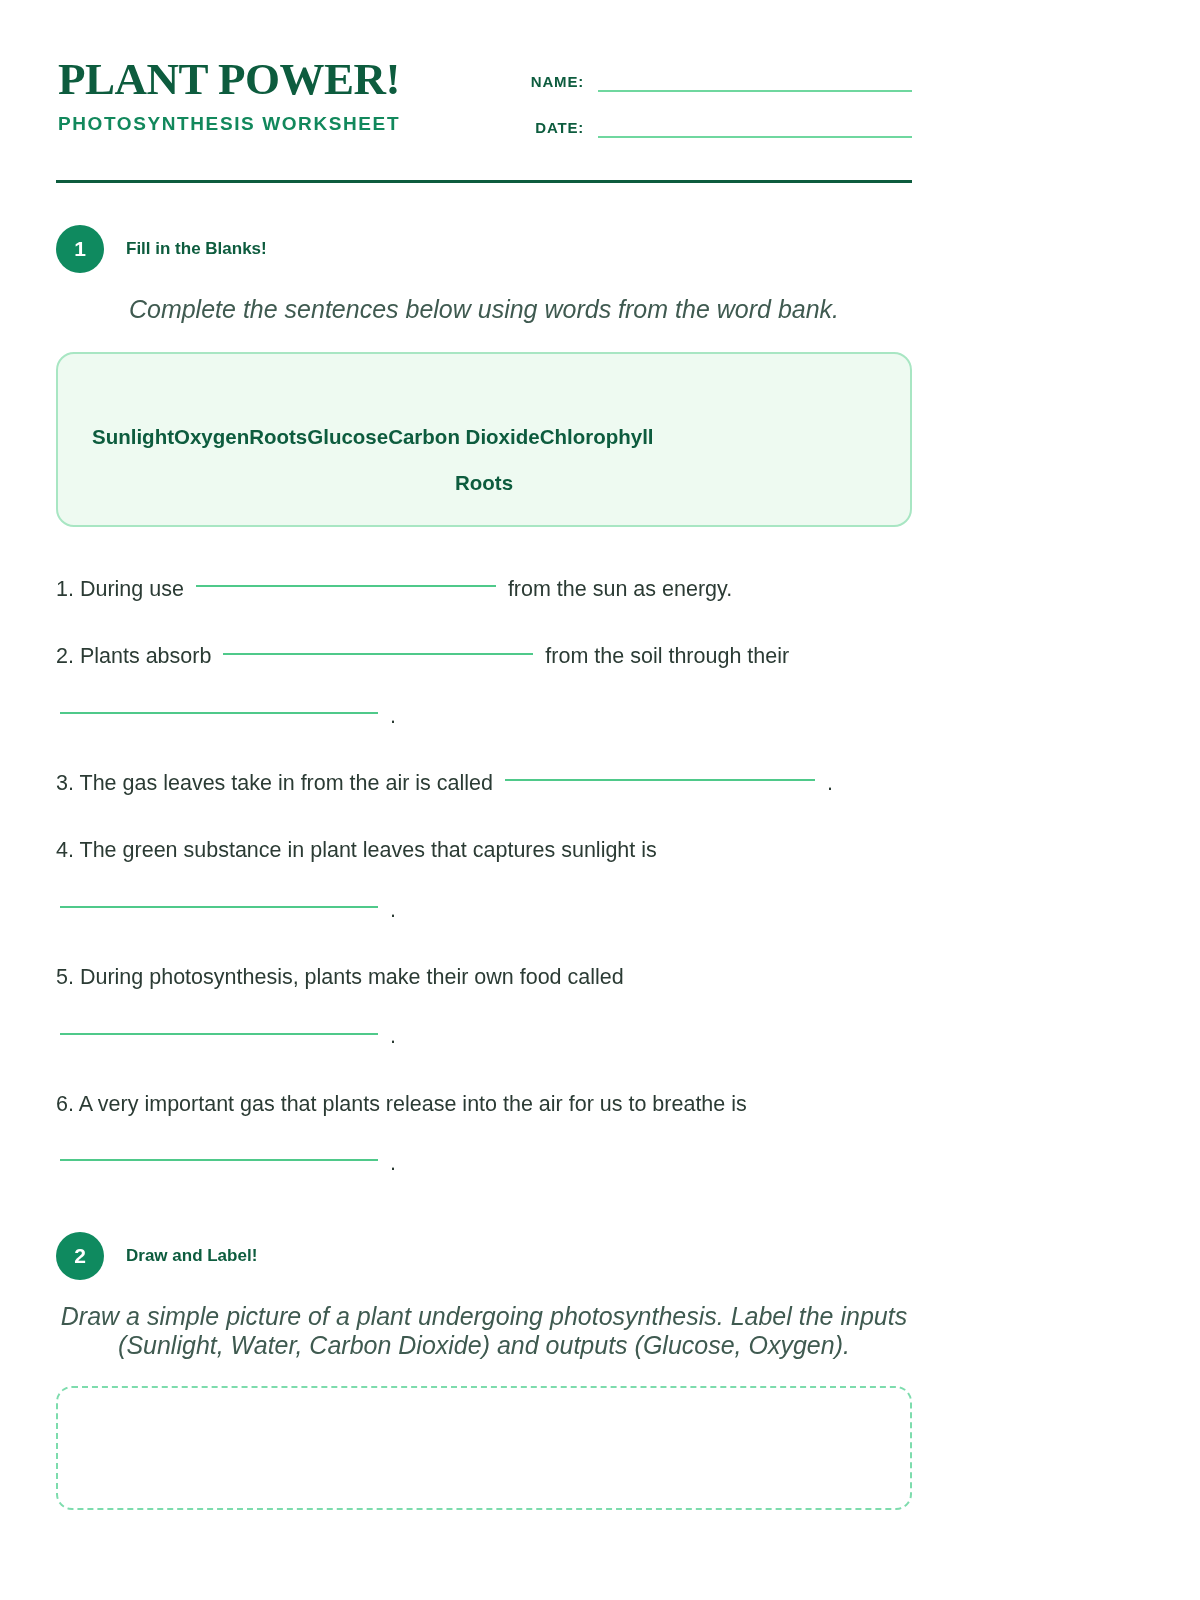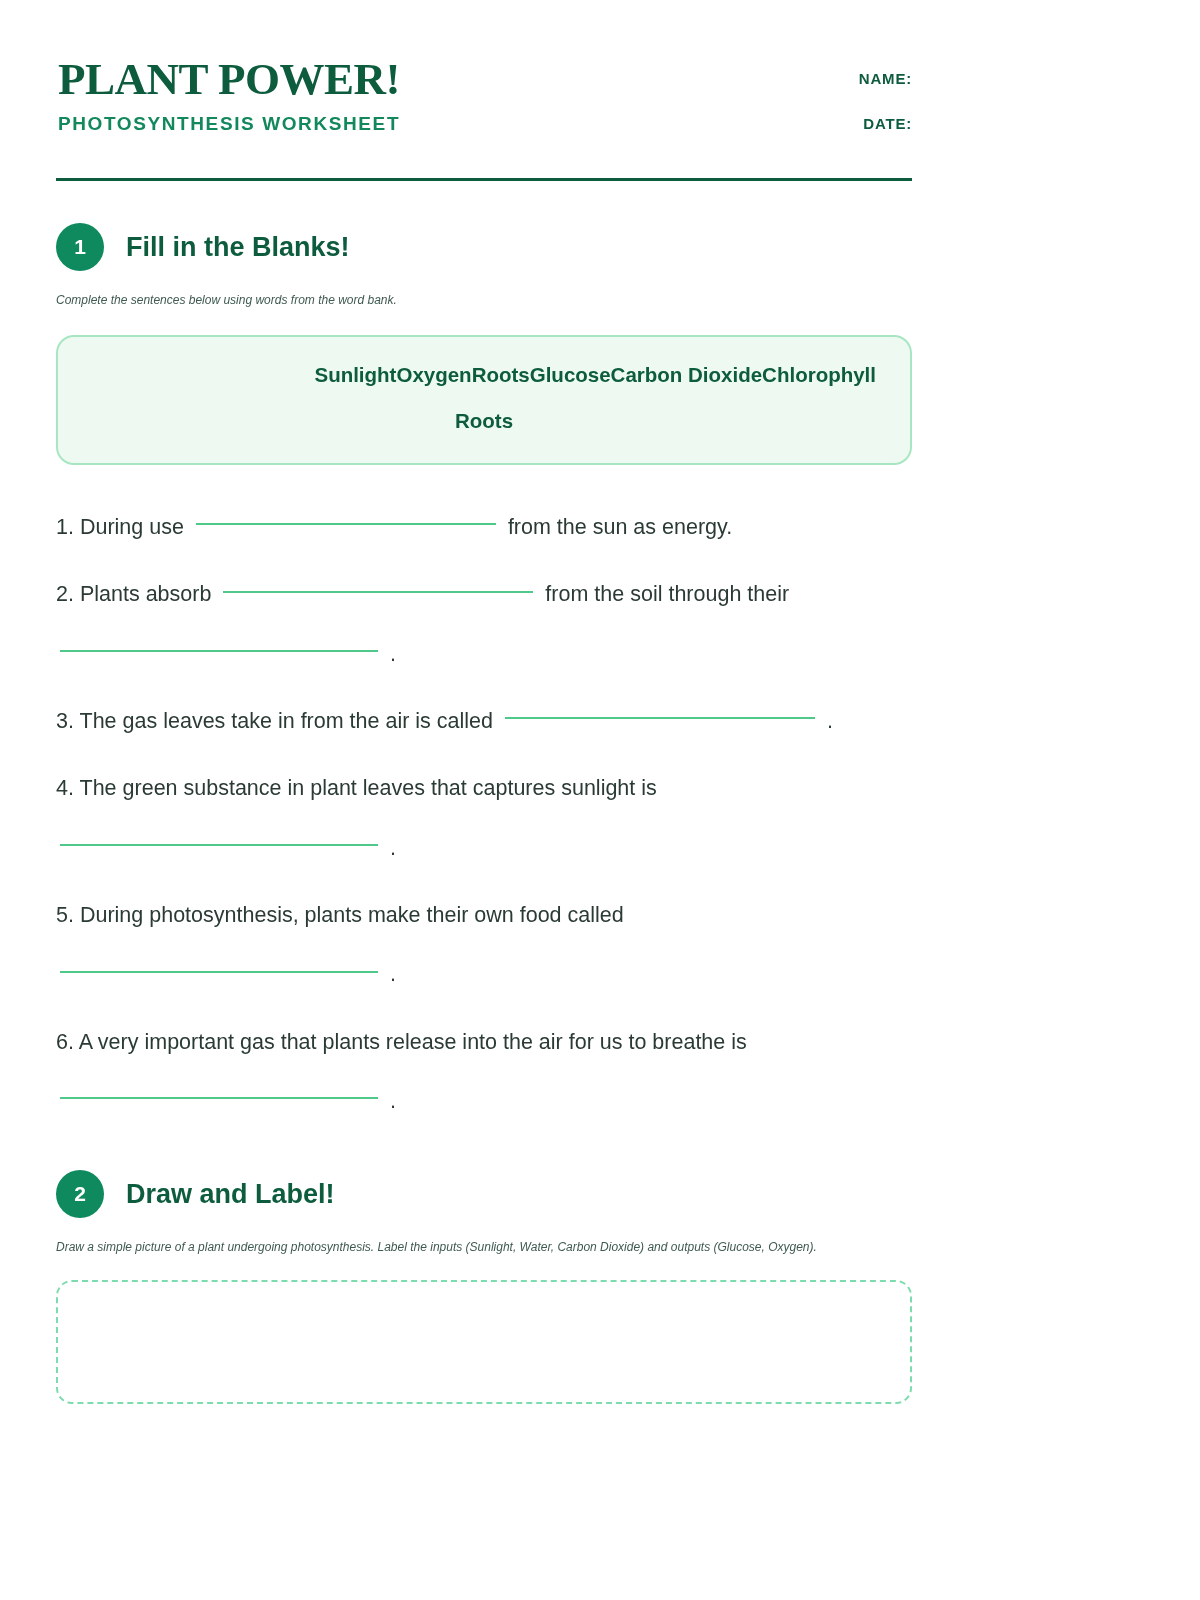--- a/index.html
+++ b/index.html
@@ -47,21 +47,20 @@
     margin-top: 10px;
   }
   .meta-block {
     width: 400px;
     margin-top: 14px;
   }
   .meta-row {
     display: flex;
     align-items: flex-end;
     margin-bottom: 24px;
-    flex-direction: column;
   }
   .meta-label {
     font-size: 15px;
     font-weight: bold;
     letter-spacing: 0.8px;
     color: #0d5c3e;
     width: 72px;
     text-align: right;
     padding-bottom: 2px;
   }
@@ -90,43 +89,45 @@
     color: #ffffff;
     font-size: 21px;
     font-weight: bold;
     display: flex;
     align-items: center;
     justify-content: center;
     flex: 0 0 auto;
   }
   .section-title {
     margin-left: 22px;
-    font-size: 27px;
+    font-size: 17px;
     font-weight: bold;
     color: #0d5c3e;
   }
   .section-desc {
     margin-top: 22px;
-    font-size: 12px;
+    font-size: 25px;
     font-style: italic;
     color: #3f5a50;
+    text-align: center;
   }
 
   
   .word-bank {
     margin-top: 28px;
     background: #eefaf1;
     border: 2px solid #a8e6c3;
     border-radius: 18px;
     padding: 26px 34px 30px 34px;
   }
   .wb-row {
     display: flex;
-    justify-content: flex-end;
+    justify-content: flex-start;
     align-items: center;
+    margin-top: 45px;
   }
   .wb-row.center { justify-content: center; margin-top: 22px; }
   .wb-word {
     font-size: 20.5px;
     font-weight: bold;
     color: #0d5c3e;
     white-space: nowrap;
   }
 
   

